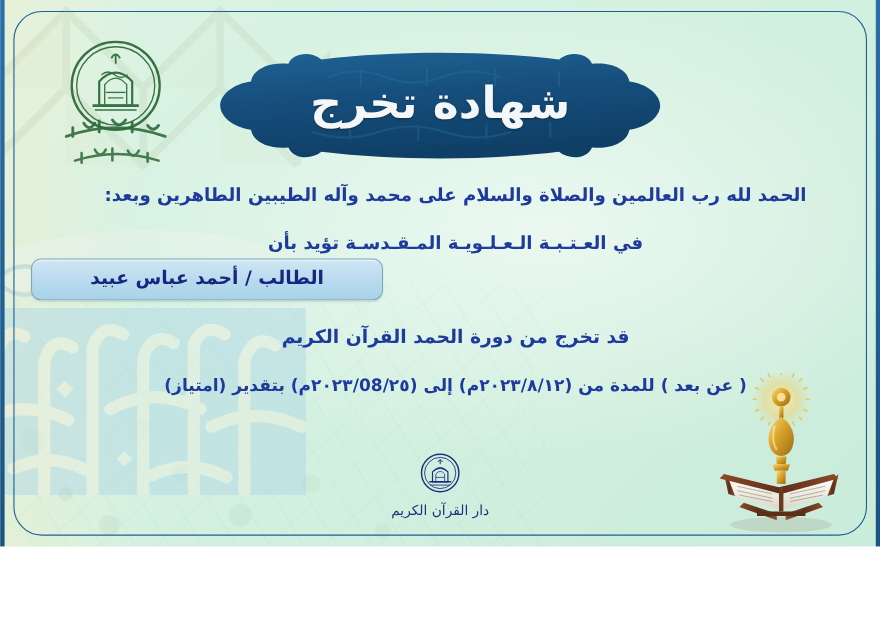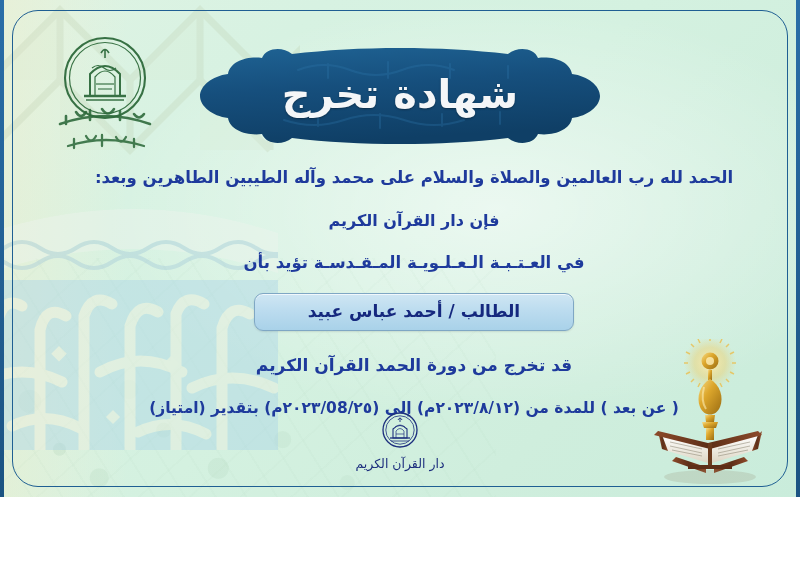--- a/index.html
+++ b/index.html
@@ -137,26 +137,26 @@
   }
   .line {
     color: #1e3a9c;
     font-weight: bold;
     text-align: center;
     line-height: 1.25;
     white-space: nowrap;
   }
   .line-1 { font-size: 16.5px; margin-bottom: 22px; }
   .line-2 { font-size: 16px; margin-bottom: 22px; }
-  .line-3 { font-size: 16.5px; letter-spacing: 1.2px; margin-bottom: 20px; }
+  .line-3 { font-size: 16.5px; letter-spacing: 1.2px; margin-bottom: 4px; }
 
   
   .name-box-wrap {
     display: flex;
-    justify-content: center;
+    justify-content: flex-end;
     margin-bottom: 24px;
   }
   .name-box {
     width: 320px;
     padding: 7px 10px 9px;
     box-sizing: border-box;
     border: 1px solid #7fa7c4;
     border-radius: 9px;
     background: linear-gradient(180deg, #cfe6f3 0%, #bcdcef 45%, #a9d2e9 100%);
     color: #15287e;
@@ -330,21 +330,20 @@
           <path d="M140 18 l0 14 M200 16 l0 16 M262 18 l0 14 M320 20 l0 12"></path>
           <path d="M130 80 l0 -12 M192 82 l0 -14 M254 80 l0 -12 M312 78 l0 -12"></path>
         </g>
       </svg>
     </div>
     <div class="label">شهادة تخرج</div>
   </div>
 
   <div class="body-block">
     <div class="line line-1">الحمد لله رب العالمين والصلاة والسلام على محمد وآله الطيبين الطاهرين وبعد:</div>
-    <div class="line line-2">فإن دار القرآن الكريم</div>
     <div class="line line-3">في العـتـبـة الـعـلـويـة المـقـدسـة تؤيد بأن</div>
 
     <div class="name-box-wrap">
       <div class="name-box">الطالب / أحمد عباس عبيد</div>
     </div>
 
     <div class="line line-4">قد تخرج من دورة الحمد القرآن الكريم</div>
     <div class="line line-5">( عن بعد ) للمدة من (٢٠٢٣/٨/١٢م) إلى (٢٠٢٣/08/٢٥م) بتقدير (امتياز)</div>
   </div>
 

